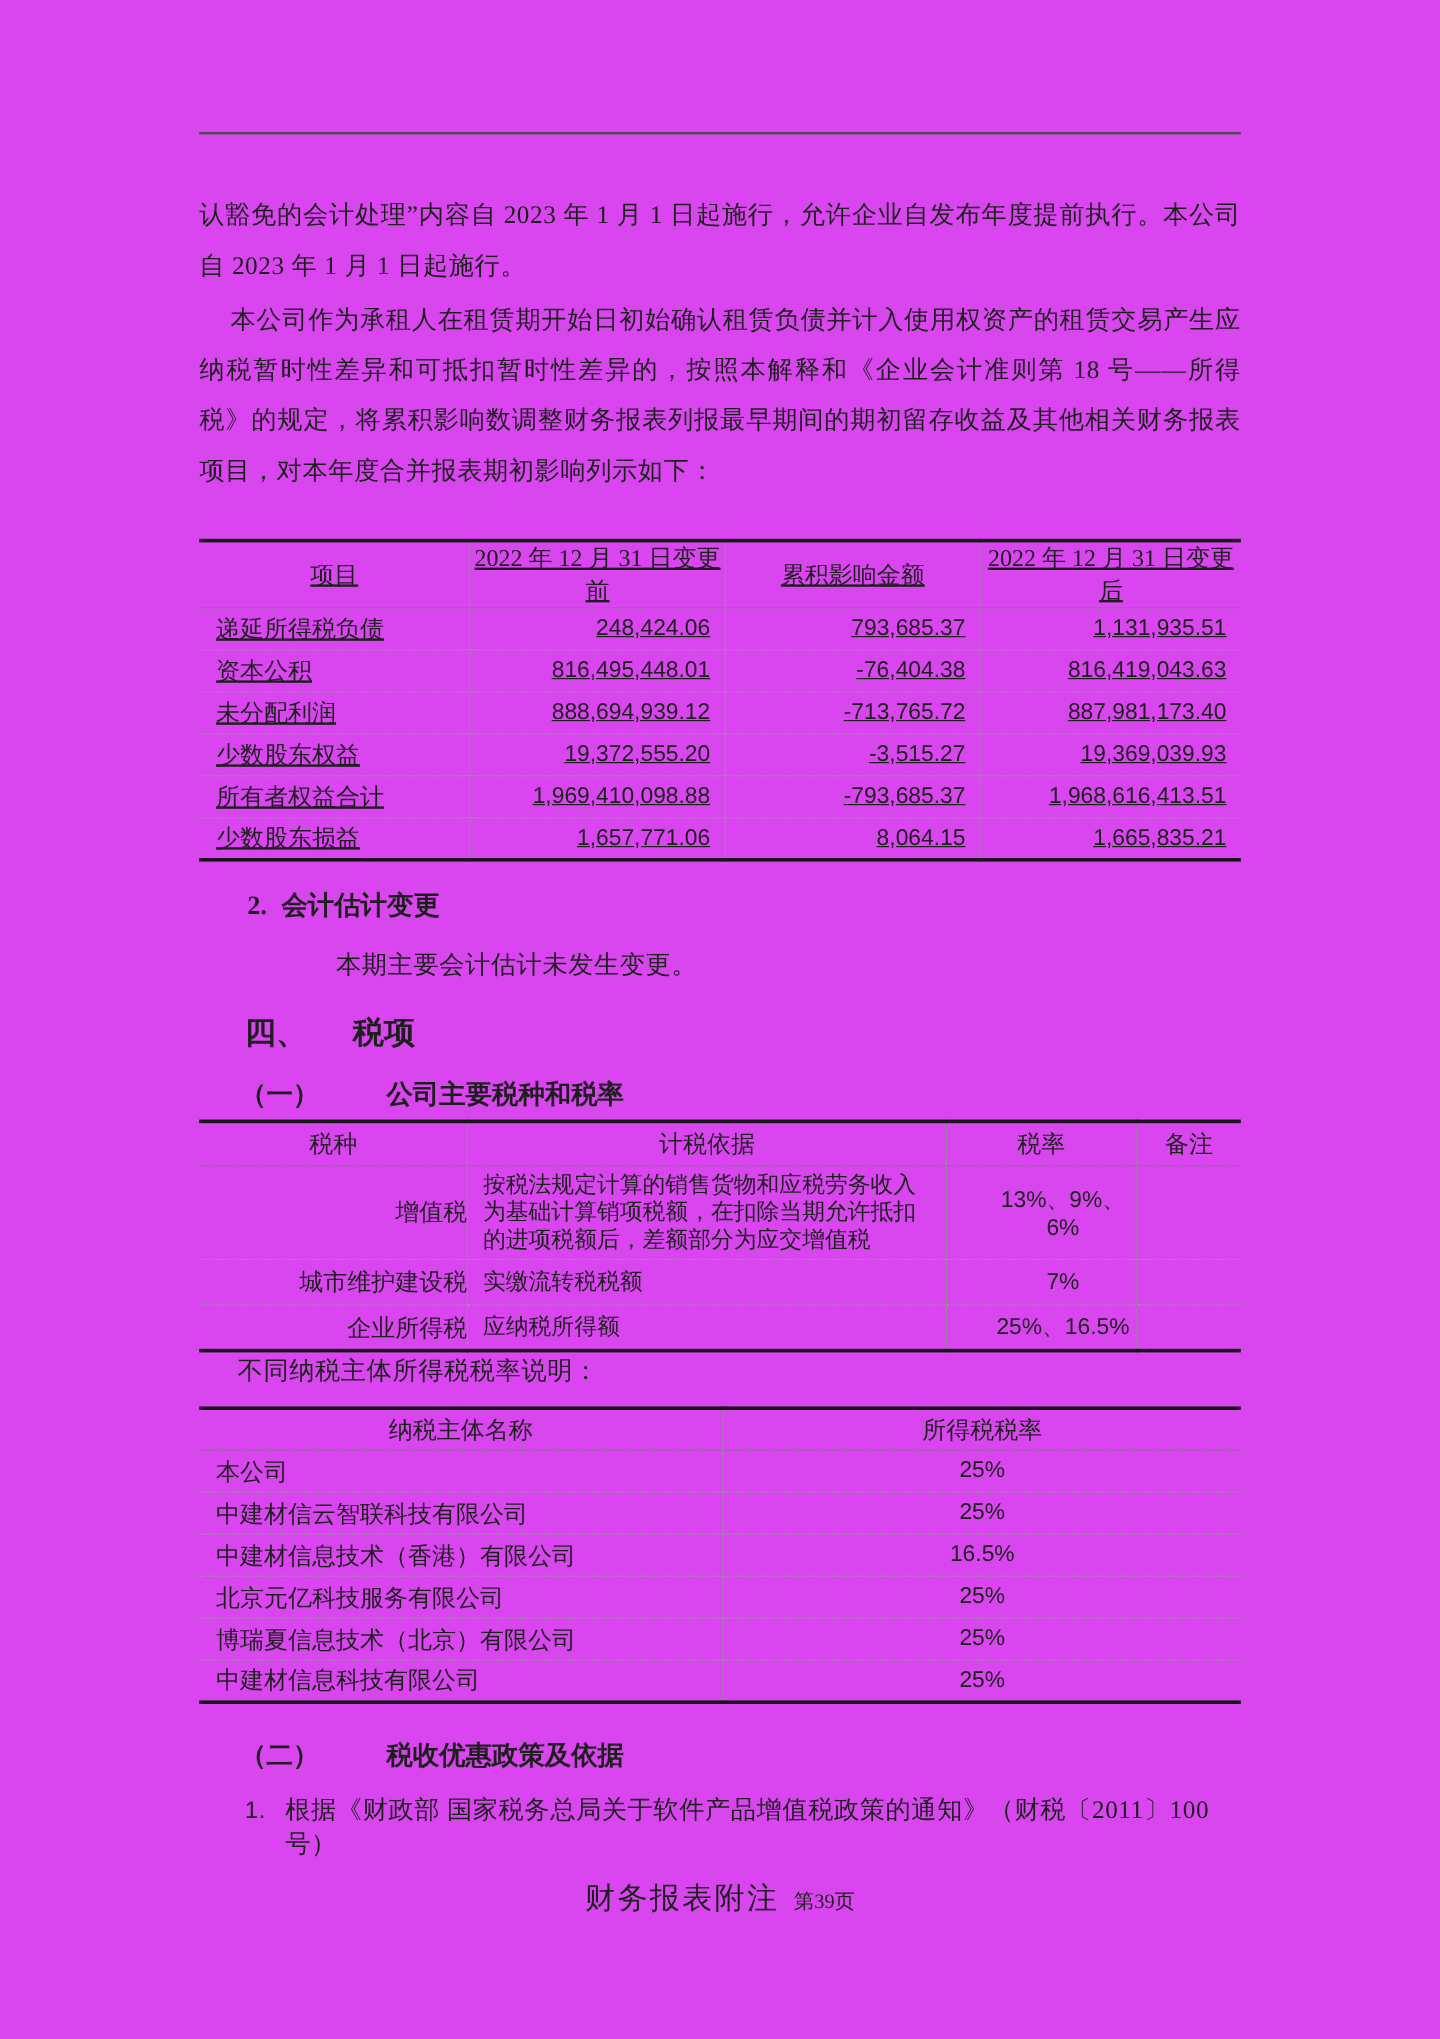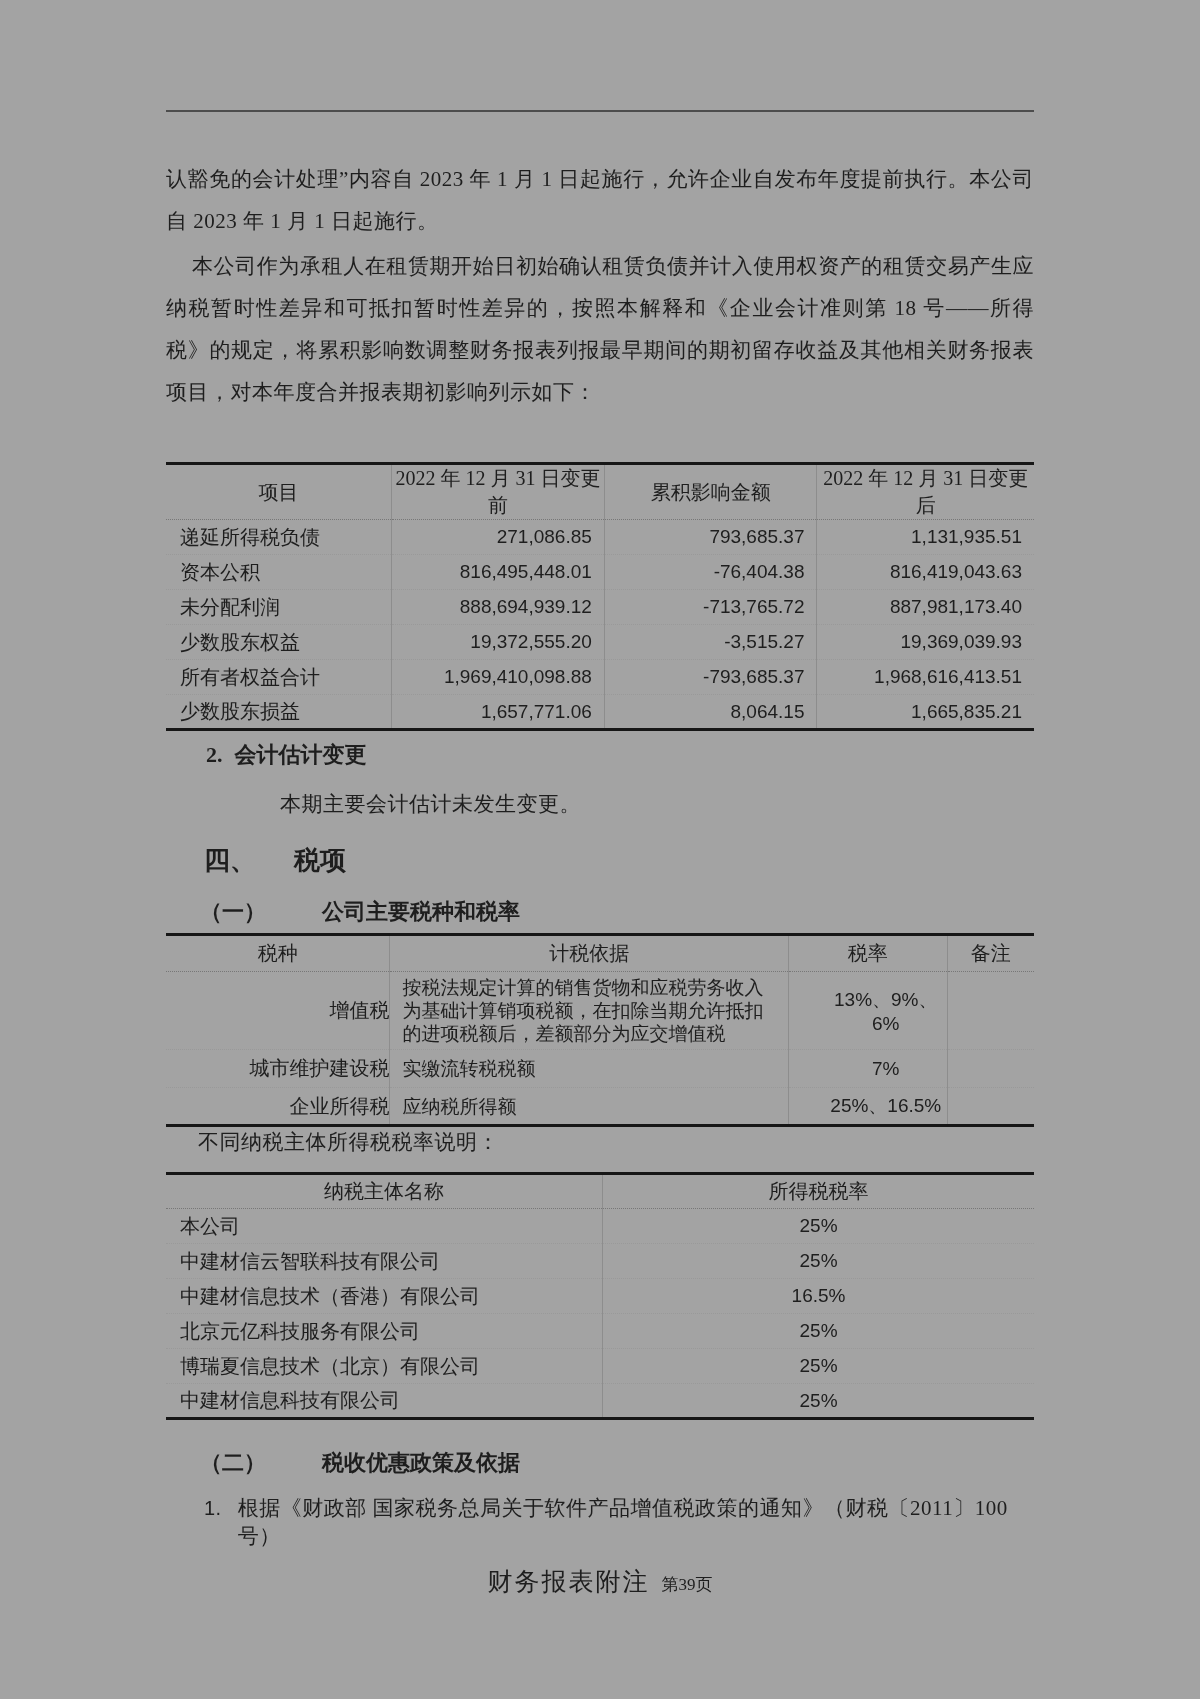--- a/index.html
+++ b/index.html
@@ -1,21 +1,21 @@
 <!DOCTYPE html>
 <html><head>
 <meta charset="utf-8">
 <style>
   * { margin:0; padding:0; box-sizing:border-box; }
   html,body { background:#e9e9e9; }
   .page {
     position:relative;
     width:1200px; height:1699px;
     margin:0 auto;
-    background:#a3a3a3;
+    background:#d946ef;
     font-family:"Liberation Serif","DejaVu Serif",serif;
     color:#1e1e1e;
     overflow:hidden;
   }
   .header-rule {
     position:absolute; top:110px; left:166px; width:868px; height:2px;
     background:#4d4d4d;
   }
   .block { position:absolute; left:166px; width:868px; }
 
@@ -83,40 +83,40 @@
 
 <div class="page">
 
   <div class="header-rule"></div>
 
   <div class="block" style="top:158px;">
     <p class="para">认豁免的会计处理”内容自 2023 年 1 月 1 日起施行，允许企业自发布年度提前执行。本公司自 2023 年 1 月 1 日起施行。</p>
     <p class="para indent">本公司作为承租人在租赁期开始日初始确认租赁负债并计入使用权资产的租赁交易产生应纳税暂时性差异和可抵扣暂时性差异的，按照本解释和《企业会计准则第 18 号——所得税》的规定，将累积影响数调整财务报表列报最早期间的期初留存收益及其他相关财务报表项目，对本年度合并报表期初影响列示如下：</p>
   </div>
 
-  <div class="block" style="top:462px;">
+  <div class="block" style="top:449px;text-decoration:underline;">
     <table class="t t1">
       <colgroup>
           <col style="width:26%">
           <col style="width:24.5%">
           <col style="width:24.5%">
           <col style="width:25%">
         </colgroup>
       <thead>
         <tr>
           <th>项目</th>
           <th class="vline">2022 年 12 月 31 日变更前</th>
           <th class="vline">累积影响金额</th>
           <th class="vline">2022 年 12 月 31 日变更后</th>
         </tr>
       </thead>
       <tbody>
         <tr>
           <td class="c-item">递延所得税负债</td>
-          <td class="c-num vline">271,086.85</td>
+          <td class="c-num vline">248,424.06</td>
           <td class="c-num vline">793,685.37</td>
           <td class="c-num vline">1,131,935.51</td>
         </tr>
         <tr>
           <td class="c-item">资本公积</td>
           <td class="c-num vline">816,495,448.01</td>
           <td class="c-num vline">-76,404.38</td>
           <td class="c-num vline">816,419,043.63</td>
         </tr>
         <tr>

